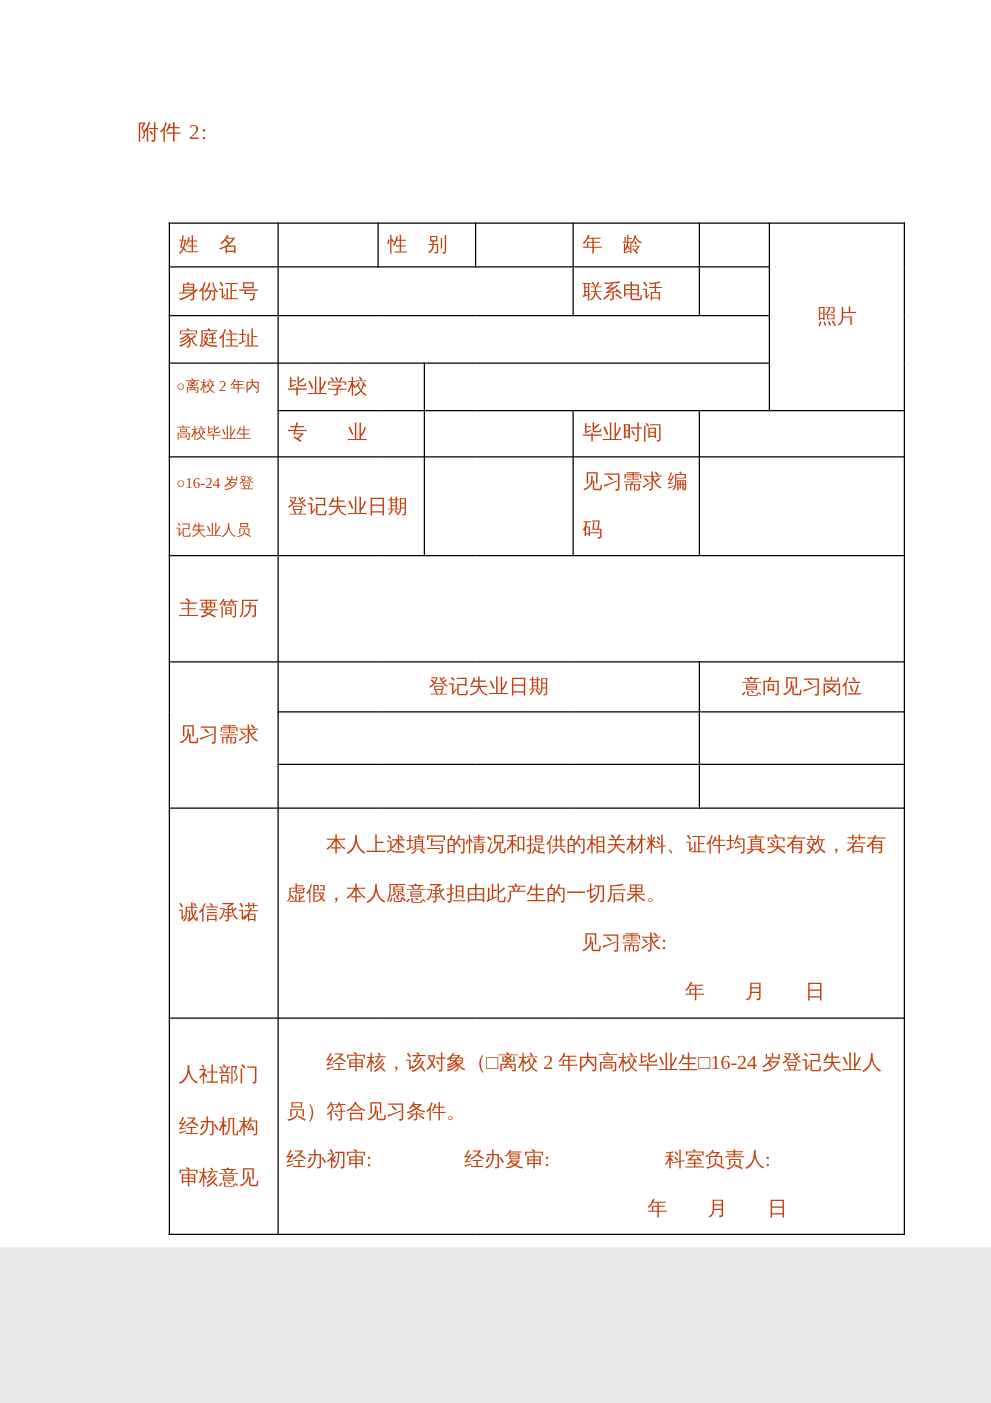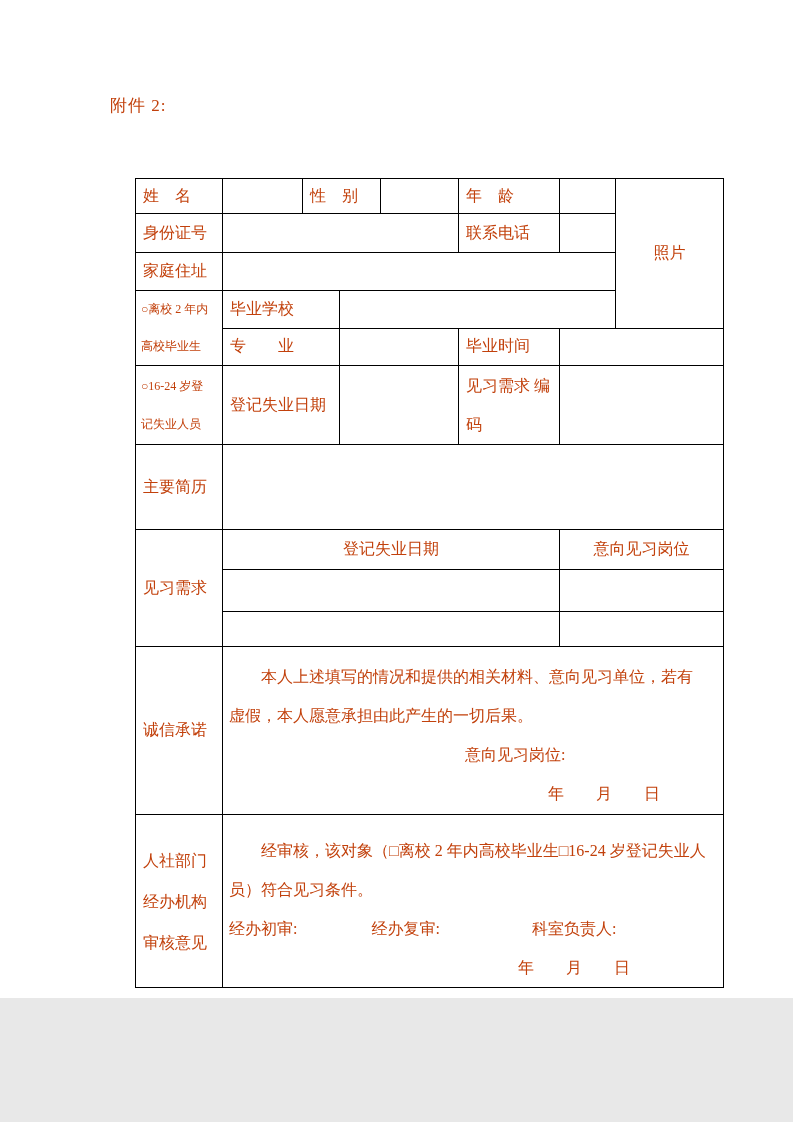--- a/index.html
+++ b/index.html
@@ -166,23 +166,23 @@
         <td colspan="2"></td>
       </tr>
       <tr style="height:35px">
         <td colspan="5"></td>
         <td colspan="2"></td>
       </tr>
 
       <tr style="height:168px">
         <td class="lbl">诚信承诺</td>
         <td colspan="7" class="content">
-          <div class="indent">本人上述填写的情况和提供的相关材料、意向见习单位，若有</div>
+          <div class="indent">本人上述填写的情况和提供的相关材料、证件均真实有效，若有</div>
           <div>虚假，本人愿意承担由此产生的一切后果。</div>
-          <div class="sig-line">意向见习岗位:</div>
+          <div class="sig-line">见习需求:</div>
           <div class="date-line">年　　月　　日</div>
         </td>
       </tr>
 
       <tr style="height:162px">
         <td class="lbl review-lbl">
           <span class="catline">人社部门</span>
           <span class="catline">经办机构</span>
           <span class="catline">审核意见</span>
         </td>

